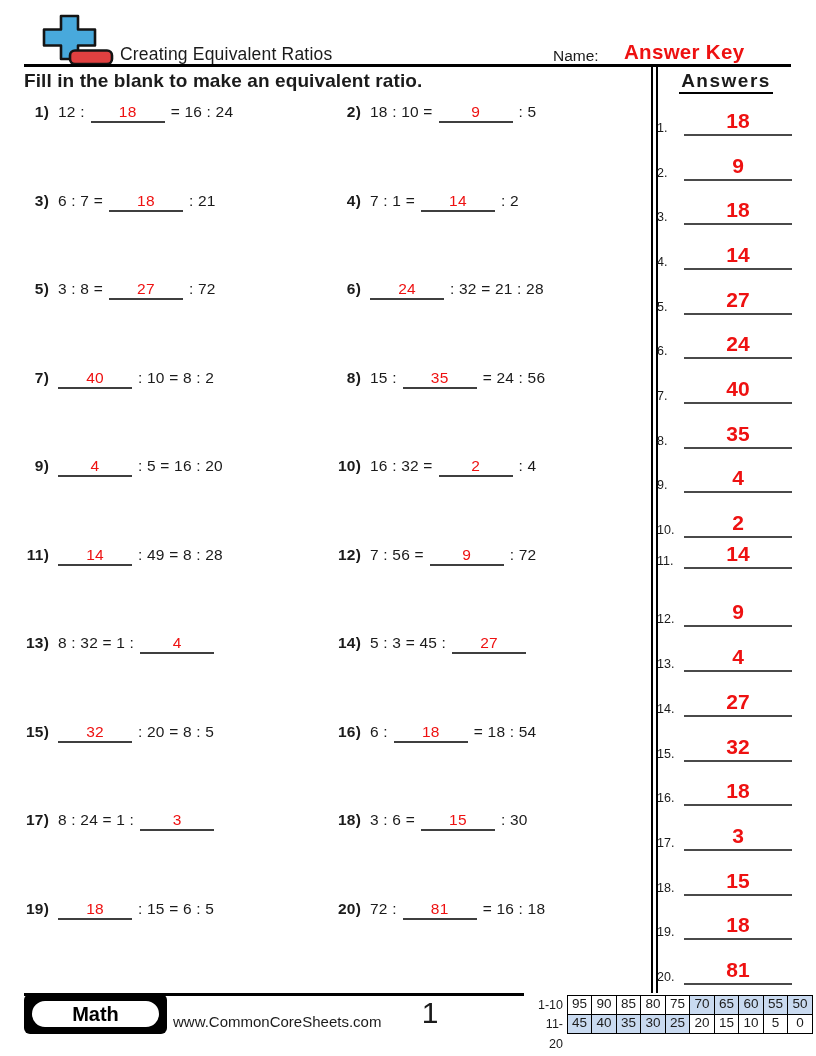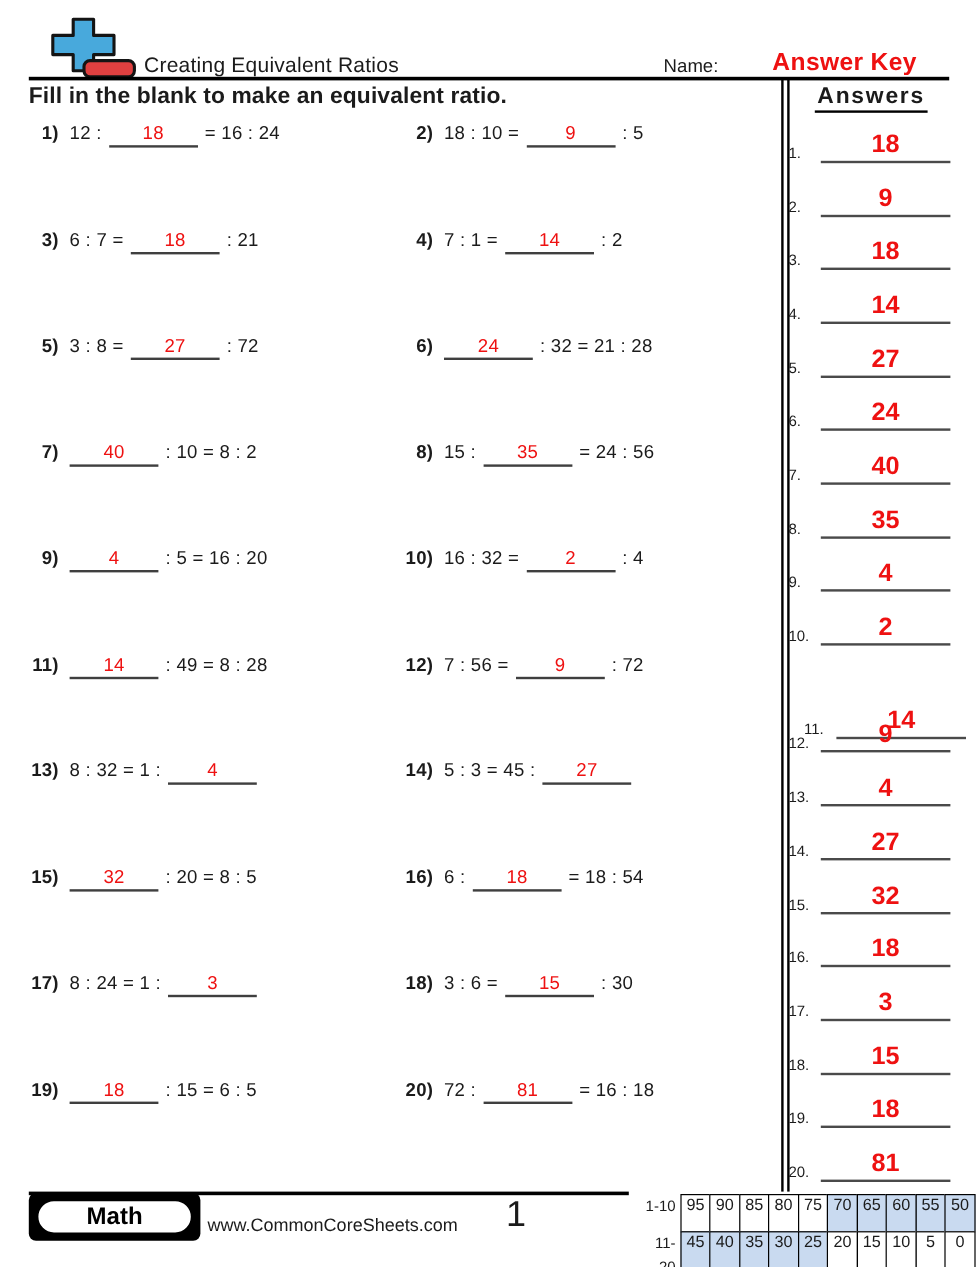--- a/index.html
+++ b/index.html
@@ -5,21 +5,21 @@
   html,body{margin:0;padding:0;background:#fff;}
   .page{
     position:relative;width:816px;height:1056px;background:#fff;
     font-family:"Liberation Sans",sans-serif;color:#1b1b1b;overflow:hidden;
   }
   
   .logo{position:absolute;left:42px;top:14px;}
   .title{position:absolute;left:120px;top:44px;width:440px;text-align:left;
          font-size:17.5px;font-weight:500;letter-spacing:.2px;}
   .name-label{position:absolute;left:553px;top:47px;font-size:15.5px;}
-  .answer-key{position:absolute;left:608px;top:40px;width:156px;text-align:right;
+  .answer-key{position:absolute;left:624px;top:40px;width:156px;text-align:left;
               font-size:20.5px;font-weight:bold;color:var(--red);letter-spacing:.3px;}
   .header-line{position:absolute;left:24px;top:64px;width:767px;height:2.5px;background:#000;}
   .instruction{position:absolute;left:24px;top:70px;font-size:19px;font-weight:bold;letter-spacing:.1px;}
   
   .vdivider{position:absolute;left:651px;top:66px;height:927px;width:3px;
             border-left:2px solid #000;border-right:2px solid #000;}
   
   .problem{position:absolute;display:flex;align-items:baseline;font-size:15.5px;
            white-space:nowrap;letter-spacing:.2px;}
   .pnum{font-weight:bold;width:33px;text-align:right;margin-right:9px;flex:none;}
@@ -40,21 +40,21 @@
   .footer-line{position:absolute;left:24px;top:993px;width:500px;height:2.5px;background:#000;}
   .subject-box{position:absolute;left:24px;top:994px;width:143px;height:40px;background:#000;
                border-radius:6px;}
   .subject-pill{position:absolute;left:6px;top:5px;right:6px;bottom:5px;background:#fff;
                 border:2.5px solid #000;border-radius:16px;display:flex;align-items:center;
                 justify-content:center;font-size:20px;font-weight:bold;color:#000;}
   .site-url{position:absolute;left:173px;top:1013px;font-size:15px;color:#1b1b1b;}
   .page-num{position:absolute;left:400px;top:996px;width:60px;text-align:center;
             font-size:30px;font-weight:500;}
   .score-grid{position:absolute;left:532px;top:995px;}
-  .score-row{display:flex;height:32px;}
+  .score-row{display:flex;height:20px;}
   .score-row.r2{margin-top:-1.5px;}
   .score-label{width:36px;text-align:right;padding-right:5px;font-size:12.5px;
                line-height:20px;flex:none;box-sizing:border-box;}
   .score-cell{flex:none;box-sizing:border-box;width:26px;margin-left:-1.5px;
               border:1.5px solid #000;text-align:center;font-size:13.5px;line-height:16.5px;
               font-weight:500;background:#fff;}
   .score-cell:first-of-type{margin-left:0;}
   .score-cell.shaded{background:var(--cellblue);}
 </style>
 </head>
@@ -228,21 +228,21 @@
         <span class="ans-line">35</span>
       </div>
       <div class="ans-item" style="top: 463px;">
         <span class="ans-num">9.</span>
         <span class="ans-line">4</span>
       </div>
       <div class="ans-item" style="top: 508px;">
         <span class="ans-num">10.</span>
         <span class="ans-line">2</span>
       </div>
-      <div class="ans-item" style="top: 586px; padding-left: 13px;">
+      <div class="ans-item" style="top: 539px;">
         <span class="ans-num">11.</span>
         <span class="ans-line">14</span>
       </div>
       <div class="ans-item" style="top: 597px;">
         <span class="ans-num">12.</span>
         <span class="ans-line">9</span>
       </div>
       <div class="ans-item" style="top: 642px;">
         <span class="ans-num">13.</span>
         <span class="ans-line">4</span>

